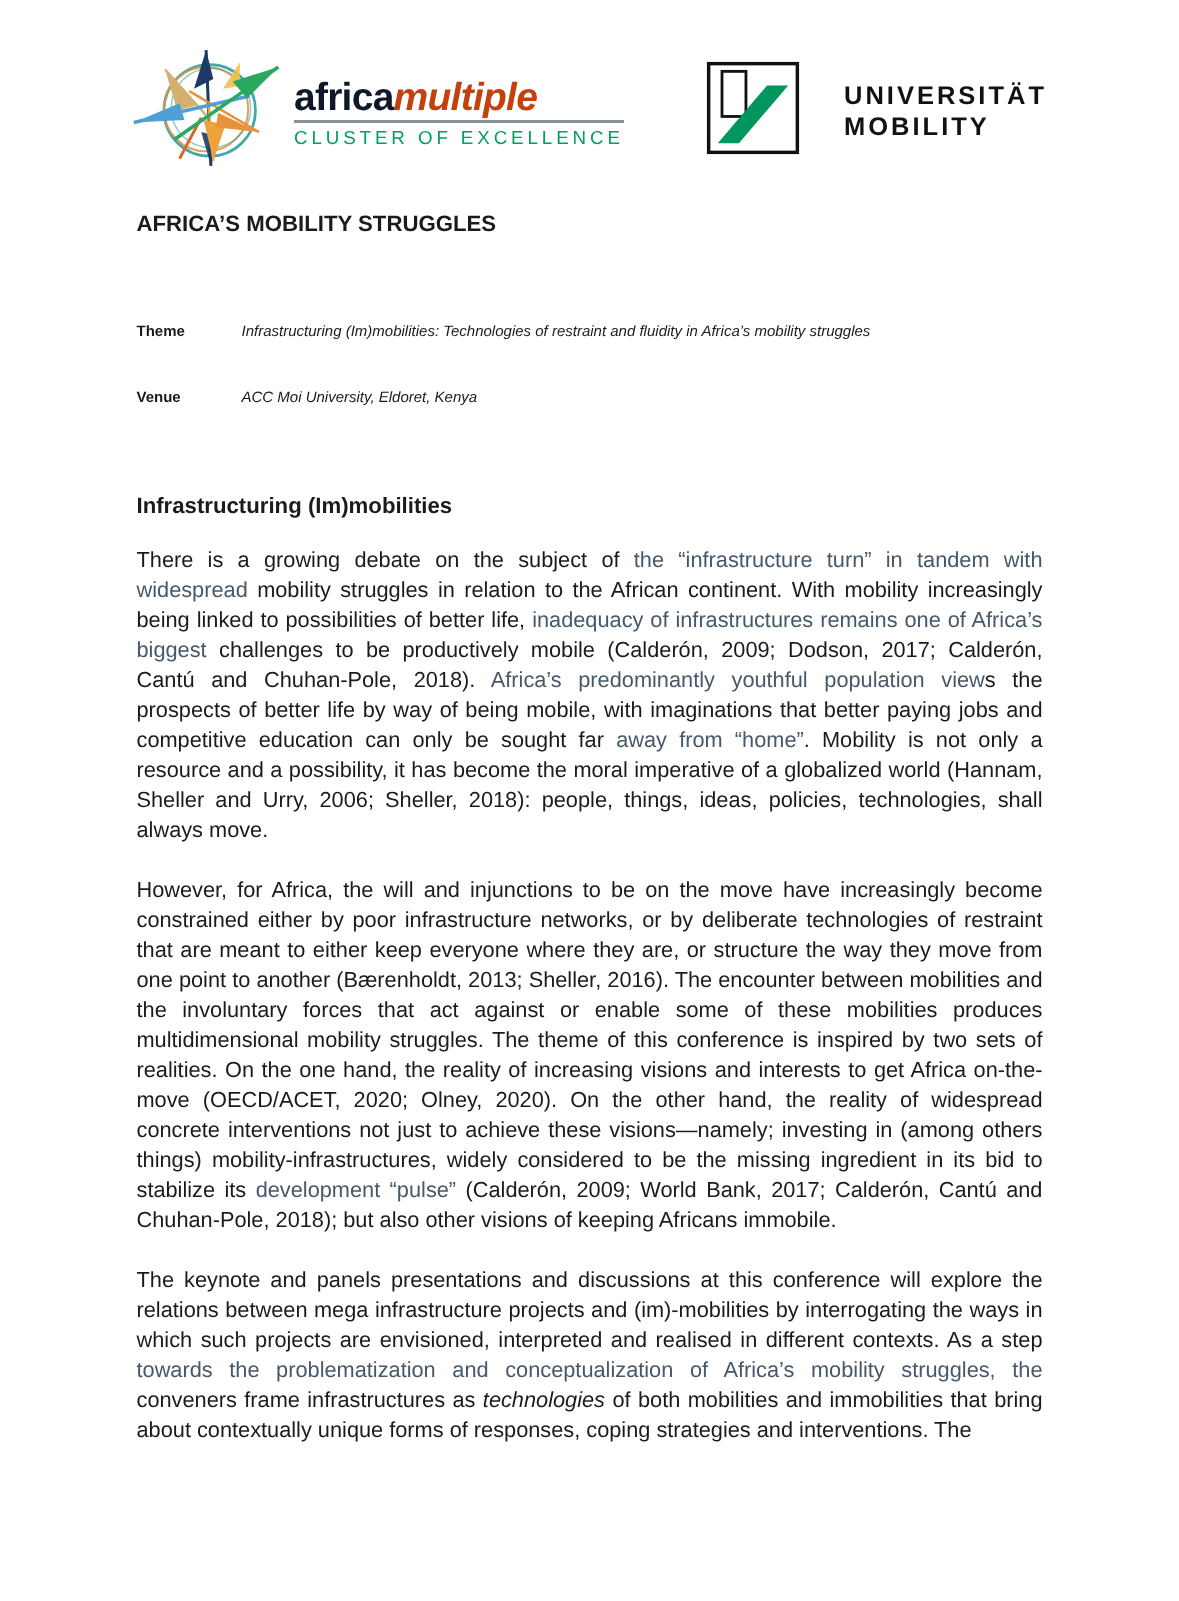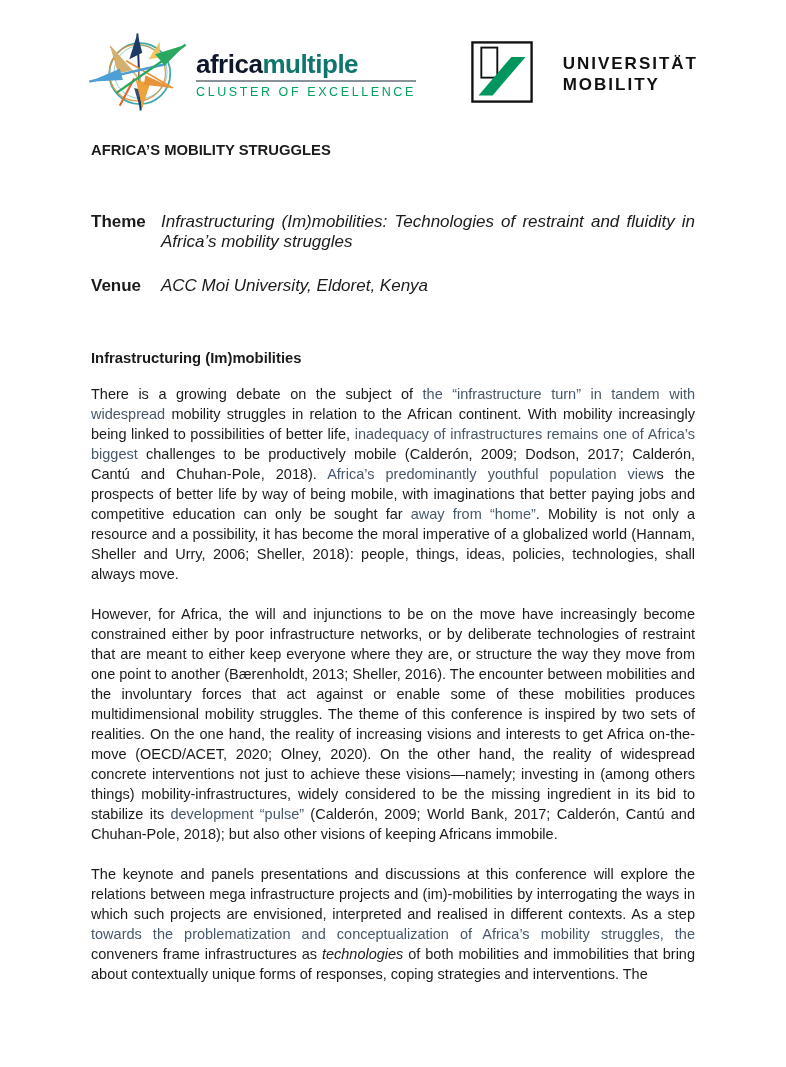--- a/index.html
+++ b/index.html
@@ -15,31 +15,31 @@
   }
   
   .logos{
     display:flex;justify-content:space-between;align-items:center;
     padding:30px 88px 0 86px;height:88px;
   }
   .cluster-logo{display:flex;align-items:center;gap:4px;}
   .cluster-text{display:flex;flex-direction:column;}
   .brand{font-size:26px;font-weight:bold;letter-spacing:-0.5px;line-height:28px;}
   .brand .green{color:#0f172a;}
-  .brand .dark{color:#0f766e;}
+  .brand .dark{color:#c2410c;font-style:italic;}
   .cluster-rule{border-top:2px solid #8a9199;margin-top:2px;}
   .cluster-sub{font-size:12.5px;letter-spacing:2.6px;color:#00a05e;margin-top:3px;font-weight:500;}
   .ubt-logo{display:flex;align-items:center;gap:30px;}
   .ubt-text{font-size:17px;font-weight:bold;letter-spacing:2px;line-height:21px;color:#111;}
   
   main{padding:0 91px;}
   .t1{margin:34px 0 0;font-size:14.8px;font-weight:bold;}
   .t2{margin:24px 0 0;font-size:14.8px;font-weight:bold;}
   .meta{margin-top:54px;}
-  .meta-row{display:flex;font-size:17px;line-height:20px;justify-content:center;}
+  .meta-row{display:flex;font-size:10px;line-height:20px;justify-content:center;}
   .meta-row + .meta-row{margin-top:24px;}
   .meta-label{width:70px;font-weight:bold;flex:none;}
   .meta-value{flex:1;font-style:italic;text-align:justify;}
   sup.seg-sup{font-size:0.62em;line-height:0;}
   .section-heading{margin:54px 0 0;font-size:14.8px;font-weight:bold;}
   p.body{margin:18px 0 0;font-size:14.5px;line-height:20px;text-align:justify;}
   p.body + p.body{margin-top:20px;}
   .seg-alt{color:#46586a;}
   .seg-italic{font-style:italic;}
 </style>

